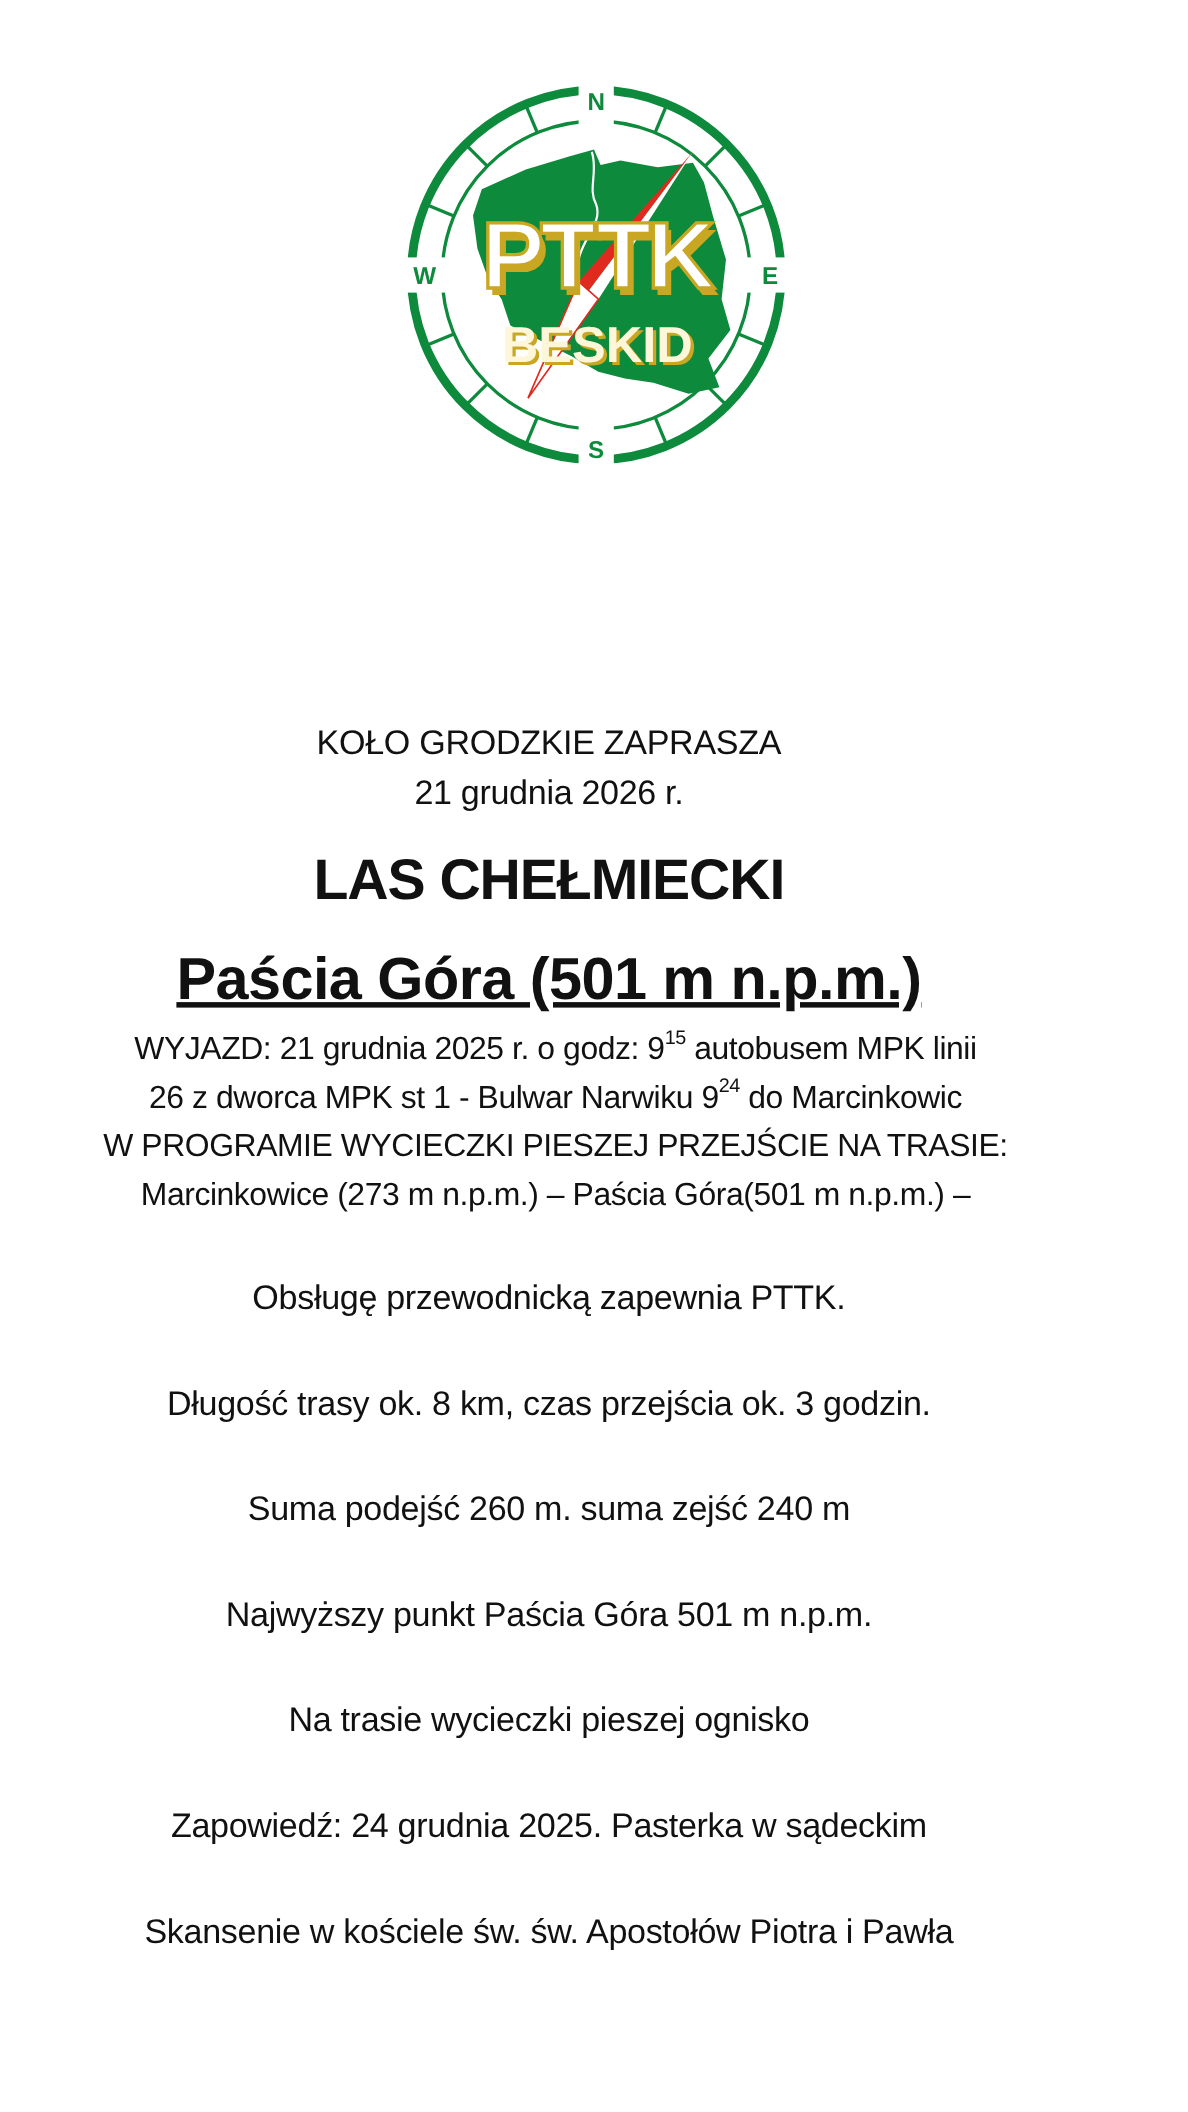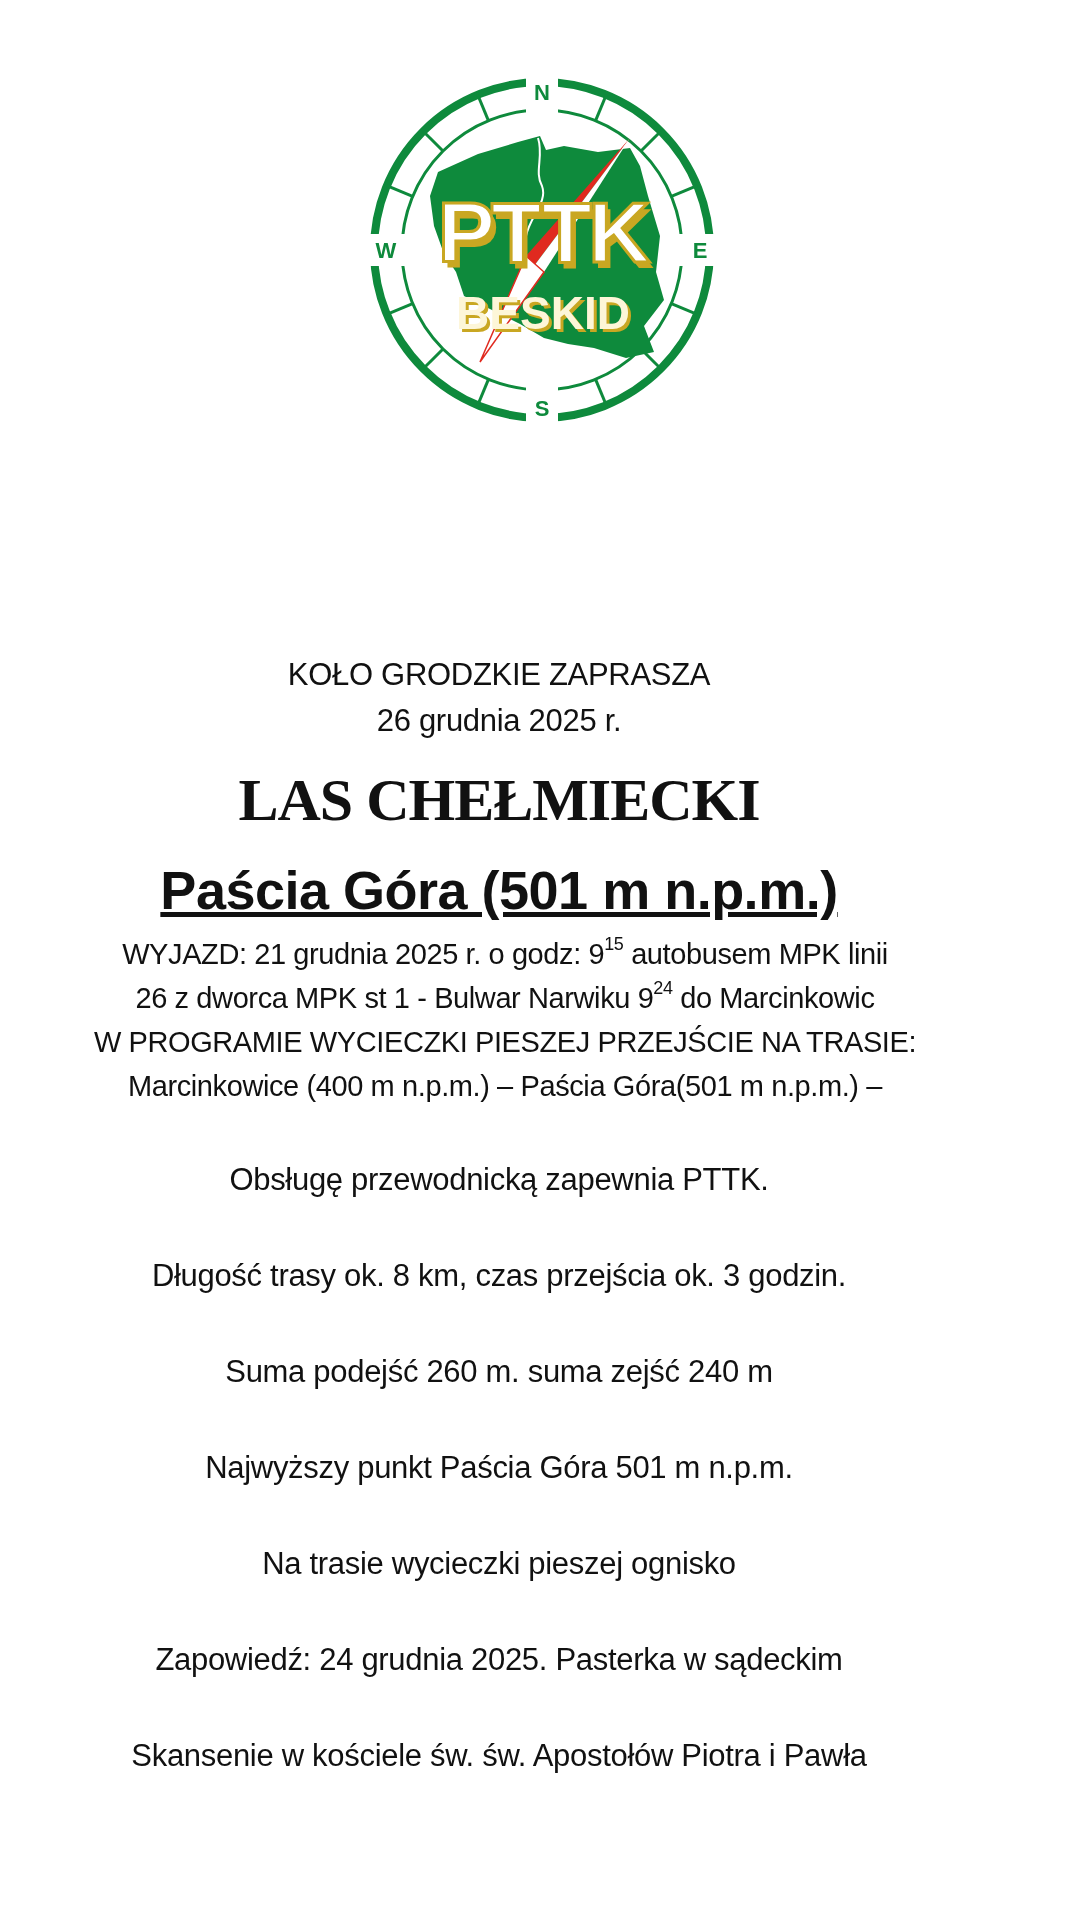--- a/index.html
+++ b/index.html
@@ -2,21 +2,21 @@
 <html><head>
   <meta charset="utf-8">
   <style>
     html, body { margin: 0; padding: 0; background: #ffffff; }
     body { width: 1080px; height: 1920px; position: relative; overflow: hidden;
            font-family: "Liberation Sans", "DejaVu Sans", sans-serif; color: #111; }
     .logo { position: absolute; left: 368px; top: 76px; width: 348px; height: 348px; }
     .content { position: absolute; left: 0; top: 652px; width: 998px; text-align: center; }
     .line { display: block; white-space: nowrap; }
     .intro { font-size: 31px; line-height: 46px; letter-spacing: -0.3px; }
-    .title { font-size: 60px; font-weight: bold; line-height: 96px; margin-top: 8px; letter-spacing: -1px; font-family: Liberation Serif, serif; }
+    .title { font-size: 52px; font-weight: bold; line-height: 96px; margin-top: 8px; letter-spacing: -1px; }
     .subtitle { font-size: 54px; font-weight: bold; line-height: 84px; letter-spacing: -0.5px; text-decoration: underline; }
     .body-sm { font-size: 29px; line-height: 44px; letter-spacing: -0.4px; margin-left: 12px; }
     .body-md { font-size: 31px; line-height: 48px; letter-spacing: -0.3px; margin-top: 48px; }
     sup { font-size: 18px; vertical-align: 14px; line-height: 0; }
     b { font-weight: normal; }
   </style>
 </head>
 <body>
 
 <div class="logo">
@@ -61,34 +61,34 @@
     <text x="178" y="192" text-anchor="middle" font-family="Liberation Sans, sans-serif" font-weight="bold" font-size="86" fill="#c9a722" letter-spacing="-4">PTTK</text>
     <text x="174" y="186" text-anchor="middle" font-family="Liberation Sans, sans-serif" font-weight="bold" font-size="86" fill="#ffffff" stroke="#c9a722" stroke-width="3" letter-spacing="-4">PTTK</text>
 
     <text x="178" y="256" text-anchor="middle" font-family="Liberation Sans, sans-serif" font-weight="bold" font-size="46" fill="#c9a722">BESKID</text>
     <text x="175" y="253" text-anchor="middle" font-family="Liberation Sans, sans-serif" font-weight="bold" font-size="46" fill="#fdf6d8">BESKID</text>
   </svg>
 </div>
 
 <div class="content">
   <span class="line intro">KOŁO GRODZKIE ZAPRASZA</span>
-  <span class="line intro">26 grudnia 2025 r.</span>
+  <span class="line intro">21 grudnia 2026 r.</span>
 
   <span class="line title">LAS CHEŁMIECKI</span>
   <span class="line subtitle">Paścia Góra (501 m n.p.m.)</span>
 
   <span class="line body-sm">
     <span>WYJAZD: 21 grudnia 2025 r. o godz: 9</span><sup>15</sup><span> autobusem MPK linii</span>
   </span>
   <span class="line body-sm">
     <span>26 z dworca MPK st 1 - Bulwar Narwiku 9</span><sup>24</sup><span> do Marcinkowic</span>
   </span>
 
   <span class="line body-sm">W PROGRAMIE WYCIECZKI PIESZEJ PRZEJŚCIE NA TRASIE:</span>
-  <span class="line body-sm">Marcinkowice (400 m n.p.m.) – Paścia Góra(501 m n.p.m.) –</span>
+  <span class="line body-sm">Marcinkowice (273 m n.p.m.) – Paścia Góra(501 m n.p.m.) –</span>
 
   <span class="line body-md">Obsługę przewodnicką zapewnia  PTTK.</span>
   <span class="line body-md">Długość trasy ok. 8 km, czas przejścia ok. 3 godzin.</span>
   <span class="line body-md">Suma podejść 260 m. suma zejść 240 m</span>
   <span class="line body-md">Najwyższy punkt Paścia Góra 501 m n.p.m.</span>
   <span class="line body-md">Na trasie wycieczki pieszej ognisko</span>
 
   <span class="line body-md">
     <span>Zapowiedź: 24 grudnia 2025. </span><b>Pasterka w sądeckim</b>
   </span>

